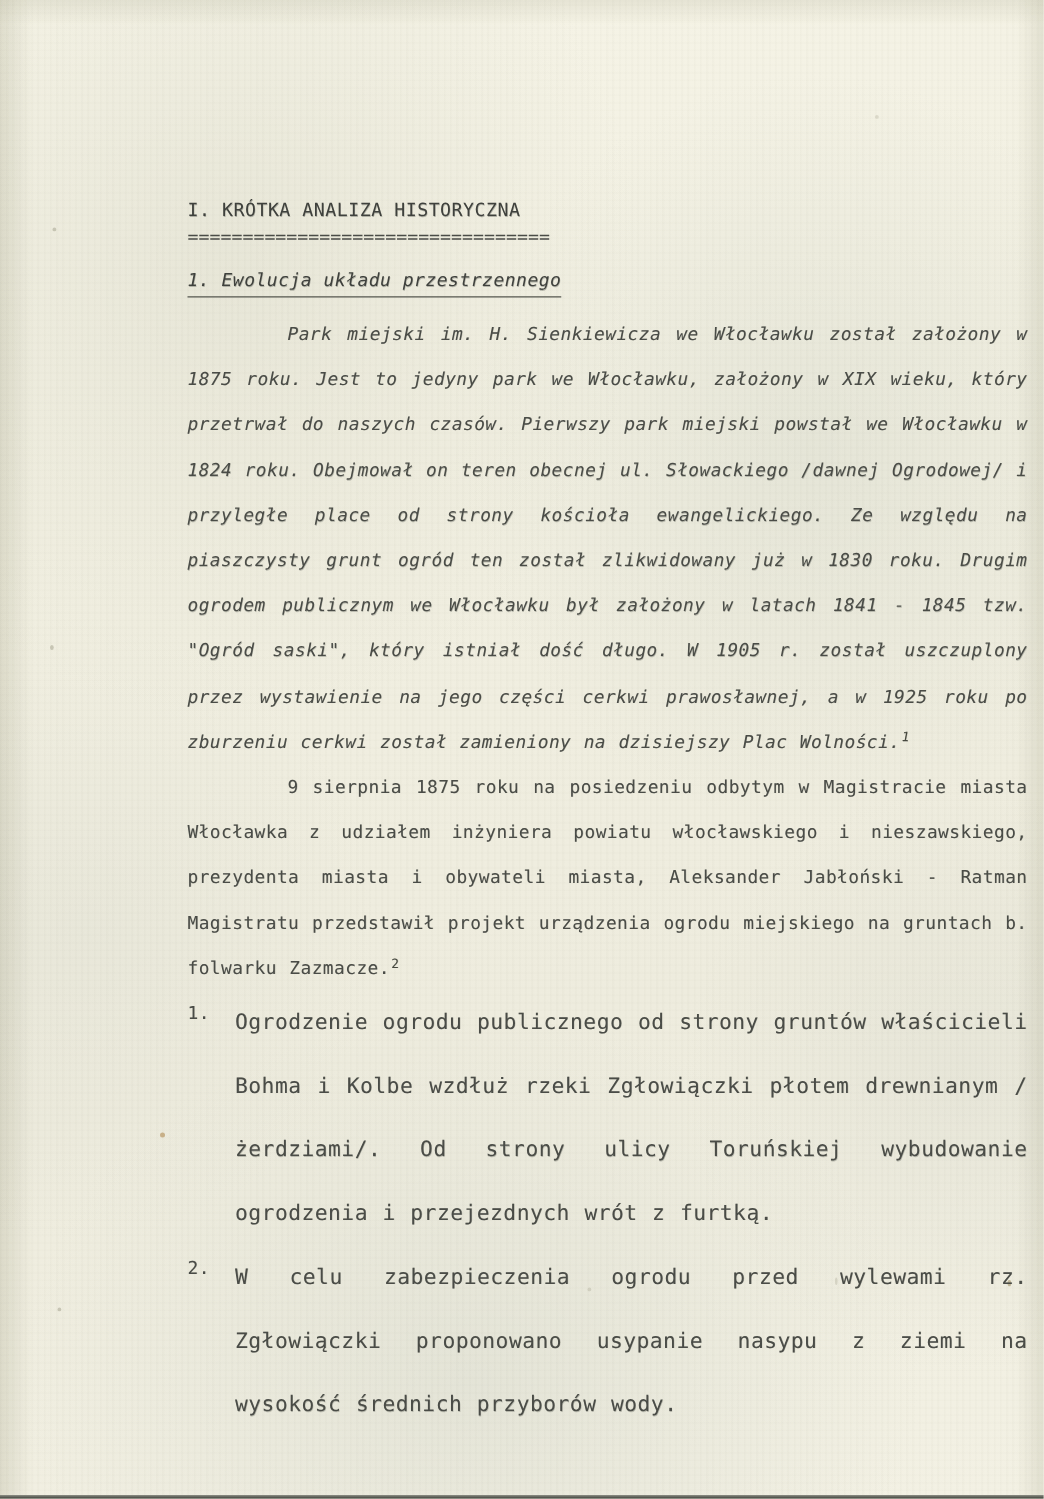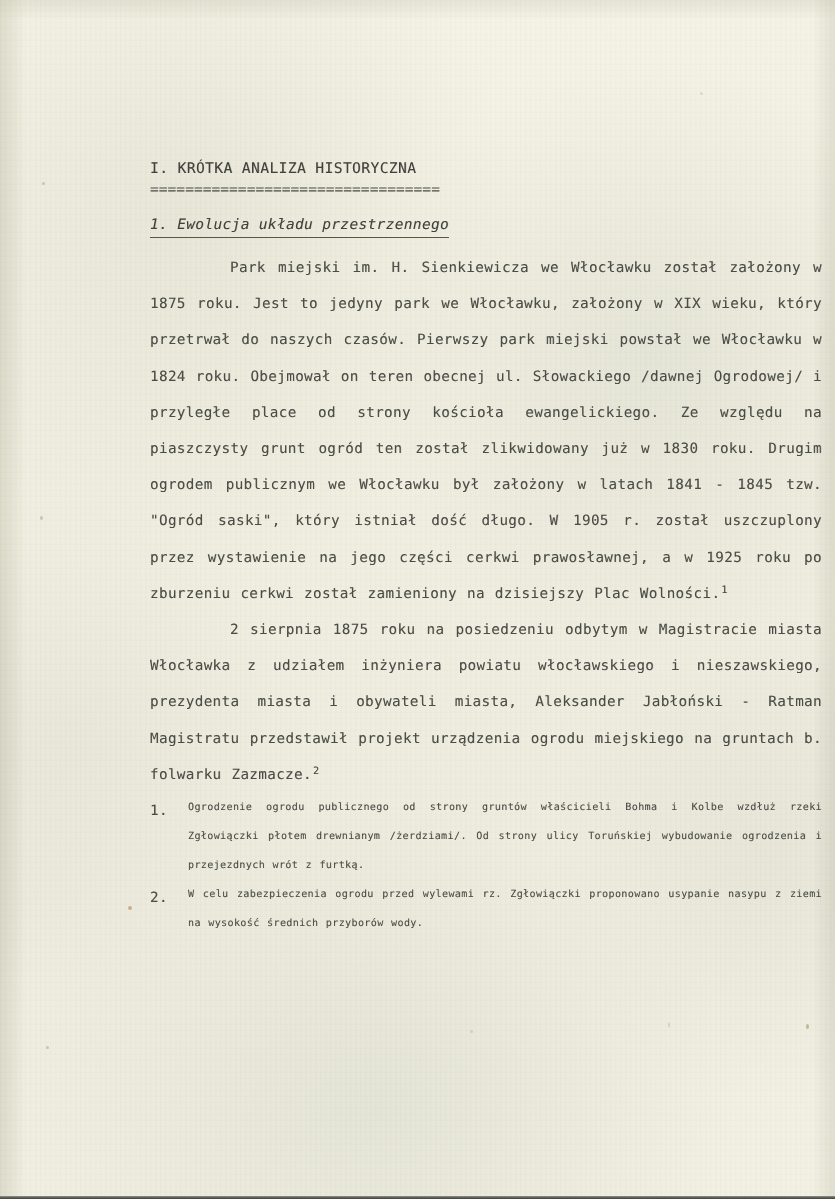--- a/index.html
+++ b/index.html
@@ -124,21 +124,21 @@
   .para {
     font-size: 14.2px;
     line-height: 36.2px;
     text-align: justify;
     text-align-last: left;
     color: #4a4c47;
     margin: 0;
     text-shadow: 0.35px 0.25px 0.45px rgba(95,97,89,0.35);
     word-spacing: 1px;
   }
-  .para.first { margin-top: 12px; text-indent: 80px; }
+  .para.first { margin-top: 12px; text-indent: 80px; font-style: italic; }
   .para.second { margin-top: 0px; text-indent: 80px; }
 
   .single-line {
     font-size: 14.2px;
     line-height: 36.2px;
     color: #4a4c47;
     white-space: pre;
     text-shadow: 0.35px 0.25px 0.45px rgba(95,97,89,0.35);
     word-spacing: 1px;
   }
@@ -166,22 +166,22 @@
     flex: 0 0 auto;
     width: 38px;
     font-size: 14.2px;
     line-height: 36.2px;
     color: #4a4c47;
     white-space: pre;
     text-shadow: 0.35px 0.25px 0.45px rgba(95,97,89,0.35);
   }
   .li-text {
     flex: 1 1 auto;
-    font-size: 10px;
-    line-height: 29px;
+    font-size: 17px;
+    line-height: 51px;
     color: #4a4c47;
     text-align: justify;
     text-align-last: left;
     text-shadow: 0.35px 0.25px 0.45px rgba(95,97,89,0.35);
     word-spacing: 1px;
   }
 </style>
 </head>
 <body>
 
@@ -204,21 +204,21 @@
     <div class="doc-title">I. KRÓTKA ANALIZA HISTORYCZNA</div>
 
     <div class="sep-line">=================================</div>
 
     <div>
       <span class="sub-heading">1. Ewolucja układu przestrzennego</span>
     </div>
 
     <p class="para first"><span>Park miejski im. H. Sienkiewicza we Włocławku został założony w 1875 roku. Jest to jedyny park we Włocławku, założony w XIX wieku, który przetrwał do naszych czasów. Pierwszy park miejski powstał we Włocławku w 1824 roku. Obejmował on teren obecnej ul. Słowackiego /dawnej Ogrodowej/ i przyległe place od strony kościoła ewangelickiego. Ze względu na piaszczysty grunt ogród ten został zlikwidowany już w 1830 roku. Drugim ogrodem publicznym we Włocławku był założony w latach 1841 - 1845 tzw. "Ogród saski", który istniał dość długo. W 1905 r. został uszczuplony przez wystawienie na jego części cerkwi prawosławnej, a w 1925 roku po zburzeniu cerkwi został zamieniony na dzisiejszy Plac Wolności.</span><sup class="fn">1</sup></p>
 
-    <p class="para second"><span>2 sierpnia 1875 roku na posiedzeniu odbytym w Magistracie miasta Włocławka z udziałem inżyniera powiatu włocławskiego i nieszawskiego, prezydenta miasta i obywateli miasta, Aleksander Jabłoński - Ratman Magistratu przedstawił projekt urządzenia ogrodu miejskiego na gruntach b. folwarku Zazmacze.</span><sup class="fn">2</sup></p>
+    <p class="para second"><span>9 sierpnia 1875 roku na posiedzeniu odbytym w Magistracie miasta Włocławka z udziałem inżyniera powiatu włocławskiego i nieszawskiego, prezydenta miasta i obywateli miasta, Aleksander Jabłoński - Ratman Magistratu przedstawił projekt urządzenia ogrodu miejskiego na gruntach b. folwarku Zazmacze.</span><sup class="fn">2</sup></p>
 
 
     <ul class="list">
       <li class="list-item">
         <span class="li-num">1.</span>
         <span class="li-text">Ogrodzenie ogrodu publicznego od strony gruntów właścicieli Bohma i Kolbe wzdłuż rzeki Zgłowiączki płotem drewnianym /żerdziami/. Od strony ulicy Toruńskiej wybudowanie ogrodzenia i przejezdnych wrót z furtką.</span>
       </li>
       <li class="list-item">
         <span class="li-num">2.</span>
         <span class="li-text">W celu zabezpieczenia ogrodu przed wylewami rz. Zgłowiączki proponowano usypanie nasypu z ziemi na wysokość średnich przyborów wody.</span>

